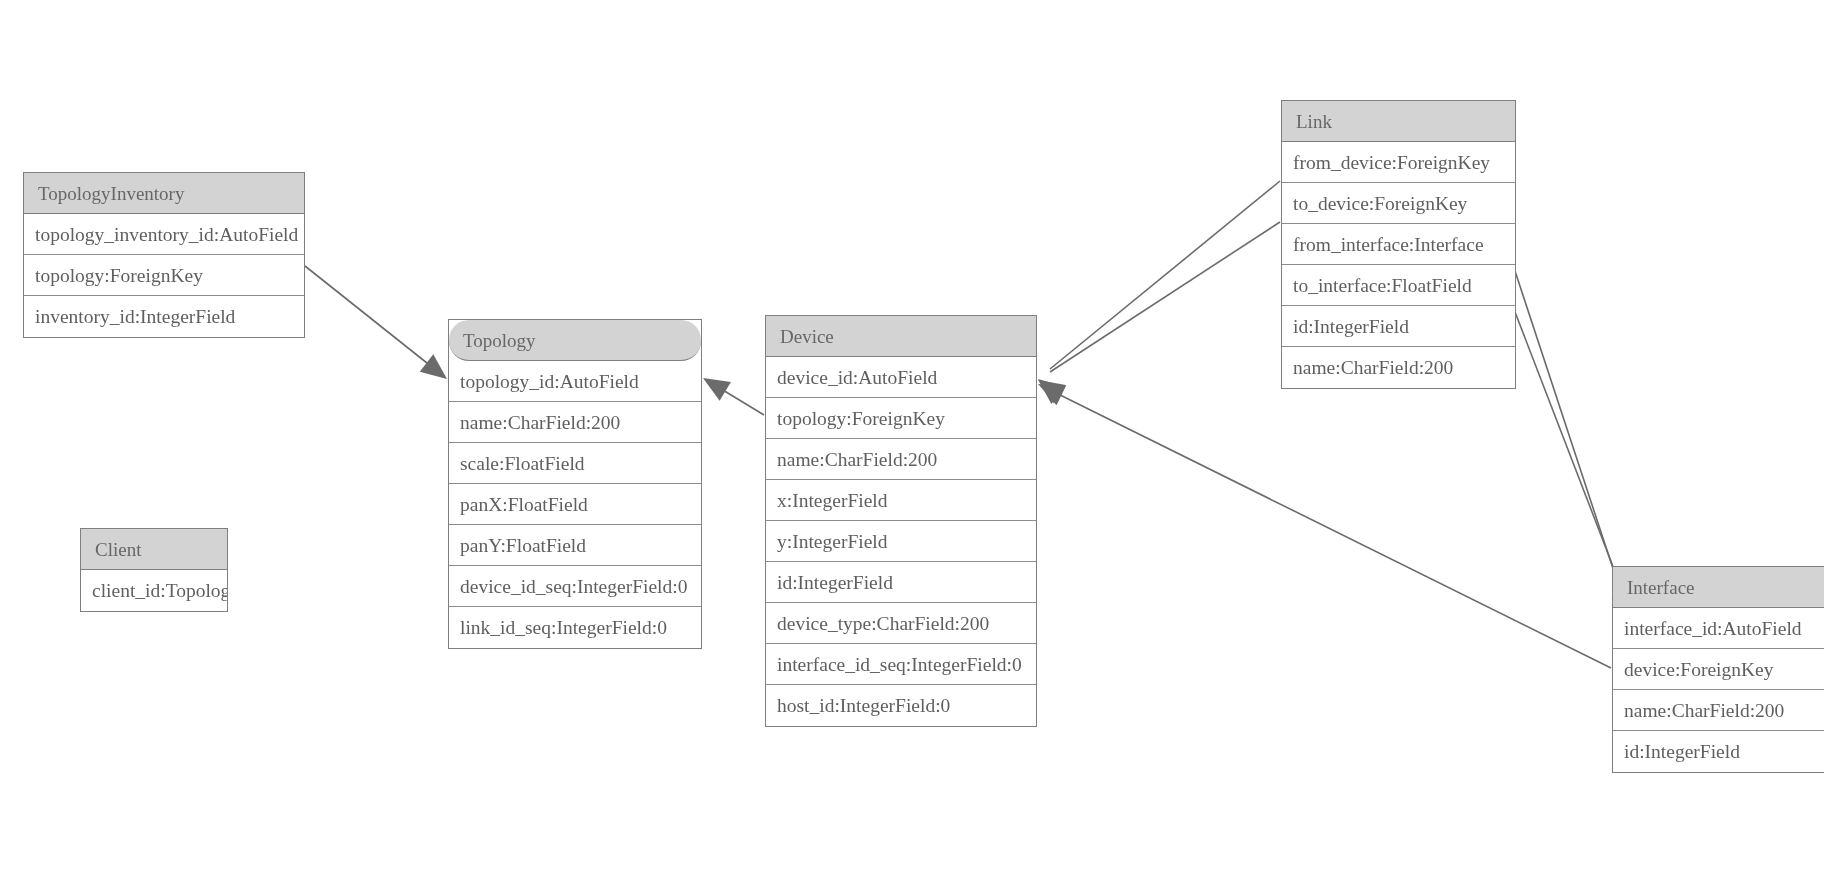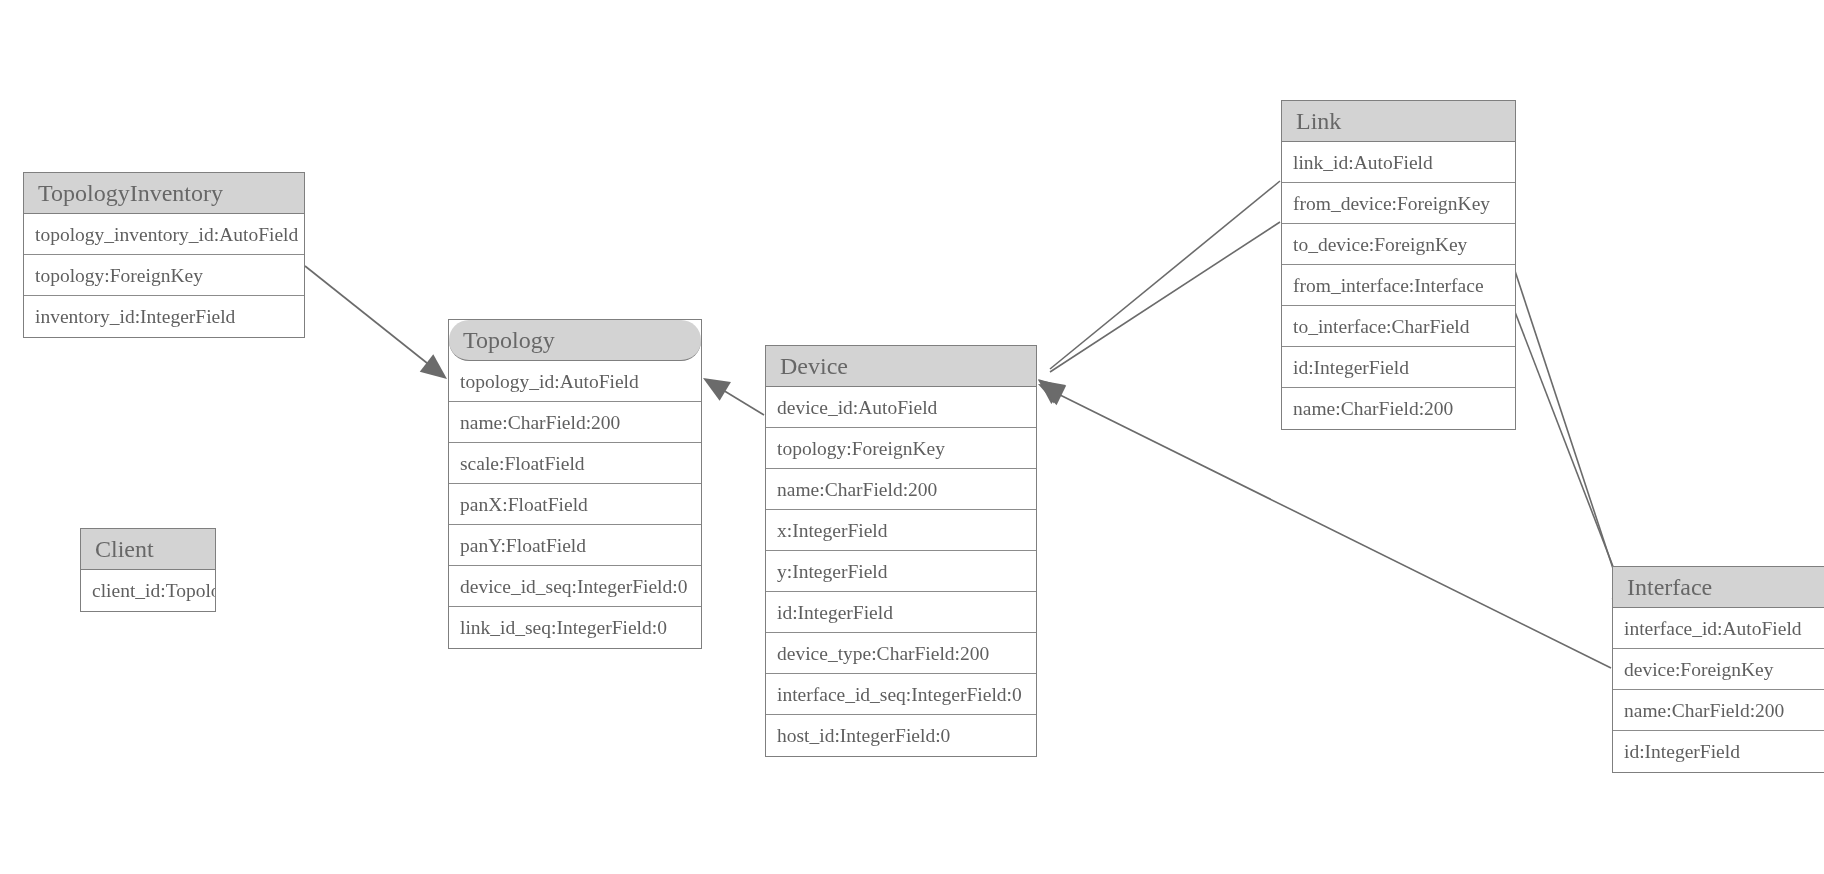--- a/index.html
+++ b/index.html
@@ -37,21 +37,21 @@
     background: #ffffff;
     color: #6b6b6b;
   }
   .entity-title {
     box-sizing: border-box;
     background: #d3d3d3;
     border-bottom: 1px solid #7f7f7f;
     height: 41px;
     line-height: 41px;
     padding-left: 14px;
-    font-size: 24px;
+    font-size: 19px;
     color: #676767;
     white-space: nowrap;
     overflow: hidden;
     font-family: Liberation Serif, serif;
   }
   .entity-row {
     box-sizing: border-box;
     height: 41px;
     line-height: 41px;
     padding-left: 11px;
@@ -102,53 +102,52 @@
       </g>
     </svg>
 
   <div id="entity-layer">
       <div class="entity" style="left: 23px; top: 172px; width: 282px; border-color: rgb(127, 127, 127); background: rgb(255, 255, 255);">
         <div class="entity-title" style="background: rgb(211, 211, 211); border-bottom-color: rgb(127, 127, 127);">TopologyInventory</div>
         <div class="entity-row" style="border-bottom-color: rgb(140, 140, 140); color: rgb(95, 95, 95);">topology_inventory_id:AutoField</div>
         <div class="entity-row" style="border-bottom-color: rgb(140, 140, 140); color: rgb(95, 95, 95);">topology:ForeignKey</div>
         <div class="entity-row" style="border-bottom-color: rgb(140, 140, 140); color: rgb(95, 95, 95);">inventory_id:IntegerField</div>
       </div>
-      <div class="entity" style="left: 80px; top: 528px; width: 136px; border-color: rgb(127, 127, 127); background: rgb(255, 255, 255);">
+      <div class="entity" style="left: 80px; top: 528px; width: 148px; border-color: rgb(127, 127, 127); background: rgb(255, 255, 255);">
         <div class="entity-title" style="background: rgb(211, 211, 211); border-bottom-color: rgb(127, 127, 127);">Client</div>
         <div class="entity-row" style="border-bottom-color: rgb(140, 140, 140); color: rgb(95, 95, 95);">client_id:Topology</div>
       </div>
       <div class="entity" style="left: 448px; top: 319px; width: 254px; border-color: rgb(127, 127, 127); background: rgb(255, 255, 255);">
         <div class="entity-title" style="background: rgb(211, 211, 211); border-bottom-color: rgb(127, 127, 127); border-radius: 20px;">Topology</div>
         <div class="entity-row" style="border-bottom-color: rgb(140, 140, 140); color: rgb(95, 95, 95);">topology_id:AutoField</div>
         <div class="entity-row" style="border-bottom-color: rgb(140, 140, 140); color: rgb(95, 95, 95);">name:CharField:200</div>
         <div class="entity-row" style="border-bottom-color: rgb(140, 140, 140); color: rgb(95, 95, 95);">scale:FloatField</div>
         <div class="entity-row" style="border-bottom-color: rgb(140, 140, 140); color: rgb(95, 95, 95);">panX:FloatField</div>
         <div class="entity-row" style="border-bottom-color: rgb(140, 140, 140); color: rgb(95, 95, 95);">panY:FloatField</div>
         <div class="entity-row" style="border-bottom-color: rgb(140, 140, 140); color: rgb(95, 95, 95);">device_id_seq:IntegerField:0</div>
         <div class="entity-row" style="border-bottom-color: rgb(140, 140, 140); color: rgb(95, 95, 95);">link_id_seq:IntegerField:0</div>
       </div>
-      <div class="entity" style="left: 765px; top: 315px; width: 272px; border-color: rgb(127, 127, 127); background: rgb(255, 255, 255); margin-top: 30px;">
+      <div class="entity" style="left: 765px; top: 315px; width: 272px; border-color: rgb(127, 127, 127); background: rgb(255, 255, 255);">
         <div class="entity-title" style="background: rgb(211, 211, 211); border-bottom-color: rgb(127, 127, 127);">Device</div>
         <div class="entity-row" style="border-bottom-color: rgb(140, 140, 140); color: rgb(95, 95, 95);">device_id:AutoField</div>
         <div class="entity-row" style="border-bottom-color: rgb(140, 140, 140); color: rgb(95, 95, 95);">topology:ForeignKey</div>
         <div class="entity-row" style="border-bottom-color: rgb(140, 140, 140); color: rgb(95, 95, 95);">name:CharField:200</div>
         <div class="entity-row" style="border-bottom-color: rgb(140, 140, 140); color: rgb(95, 95, 95);">x:IntegerField</div>
         <div class="entity-row" style="border-bottom-color: rgb(140, 140, 140); color: rgb(95, 95, 95);">y:IntegerField</div>
         <div class="entity-row" style="border-bottom-color: rgb(140, 140, 140); color: rgb(95, 95, 95);">id:IntegerField</div>
         <div class="entity-row" style="border-bottom-color: rgb(140, 140, 140); color: rgb(95, 95, 95);">device_type:CharField:200</div>
         <div class="entity-row" style="border-bottom-color: rgb(140, 140, 140); color: rgb(95, 95, 95);">interface_id_seq:IntegerField:0</div>
         <div class="entity-row" style="border-bottom-color: rgb(140, 140, 140); color: rgb(95, 95, 95);">host_id:IntegerField:0</div>
       </div>
       <div class="entity" style="left: 1281px; top: 100px; width: 235px; border-color: rgb(127, 127, 127); background: rgb(255, 255, 255);">
         <div class="entity-title" style="background: rgb(211, 211, 211); border-bottom-color: rgb(127, 127, 127);">Link</div>
-        <div class="entity-row" style="border-bottom-color: rgb(140, 140, 140); color: rgb(95, 95, 95);">link_id:AutoField</div>
         <div class="entity-row" style="border-bottom-color: rgb(140, 140, 140); color: rgb(95, 95, 95);">from_device:ForeignKey</div>
         <div class="entity-row" style="border-bottom-color: rgb(140, 140, 140); color: rgb(95, 95, 95);">to_device:ForeignKey</div>
         <div class="entity-row" style="border-bottom-color: rgb(140, 140, 140); color: rgb(95, 95, 95);">from_interface:Interface</div>
-        <div class="entity-row" style="border-bottom-color: rgb(140, 140, 140); color: rgb(95, 95, 95);">to_interface:CharField</div>
+        <div class="entity-row" style="border-bottom-color: rgb(140, 140, 140); color: rgb(95, 95, 95);">to_interface:FloatField</div>
         <div class="entity-row" style="border-bottom-color: rgb(140, 140, 140); color: rgb(95, 95, 95);">id:IntegerField</div>
         <div class="entity-row" style="border-bottom-color: rgb(140, 140, 140); color: rgb(95, 95, 95);">name:CharField:200</div>
       </div>
       <div class="entity" style="left: 1612px; top: 566px; width: 228px; border-color: rgb(127, 127, 127); background: rgb(255, 255, 255);">
         <div class="entity-title" style="background: rgb(211, 211, 211); border-bottom-color: rgb(127, 127, 127);">Interface</div>
         <div class="entity-row" style="border-bottom-color: rgb(140, 140, 140); color: rgb(95, 95, 95);">interface_id:AutoField</div>
         <div class="entity-row" style="border-bottom-color: rgb(140, 140, 140); color: rgb(95, 95, 95);">device:ForeignKey</div>
         <div class="entity-row" style="border-bottom-color: rgb(140, 140, 140); color: rgb(95, 95, 95);">name:CharField:200</div>
         <div class="entity-row" style="border-bottom-color: rgb(140, 140, 140); color: rgb(95, 95, 95);">id:IntegerField</div>
       </div>

